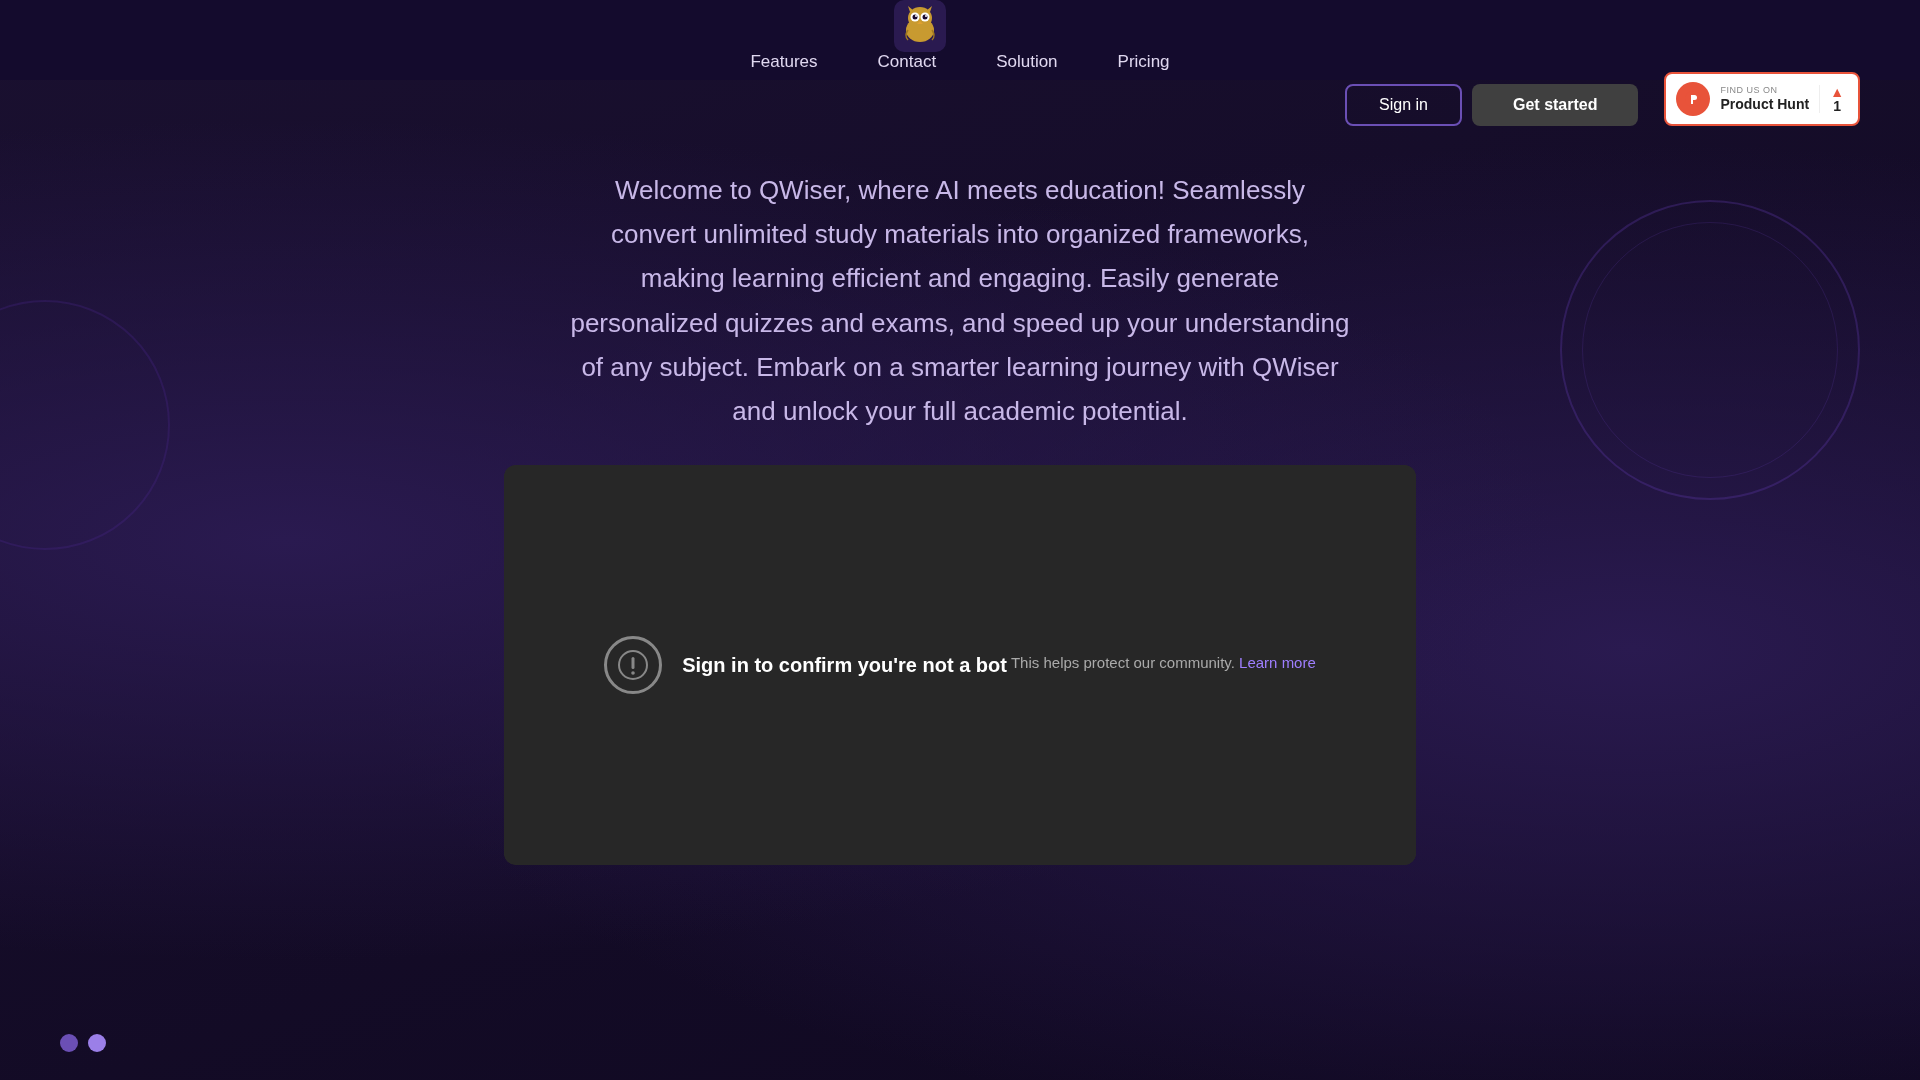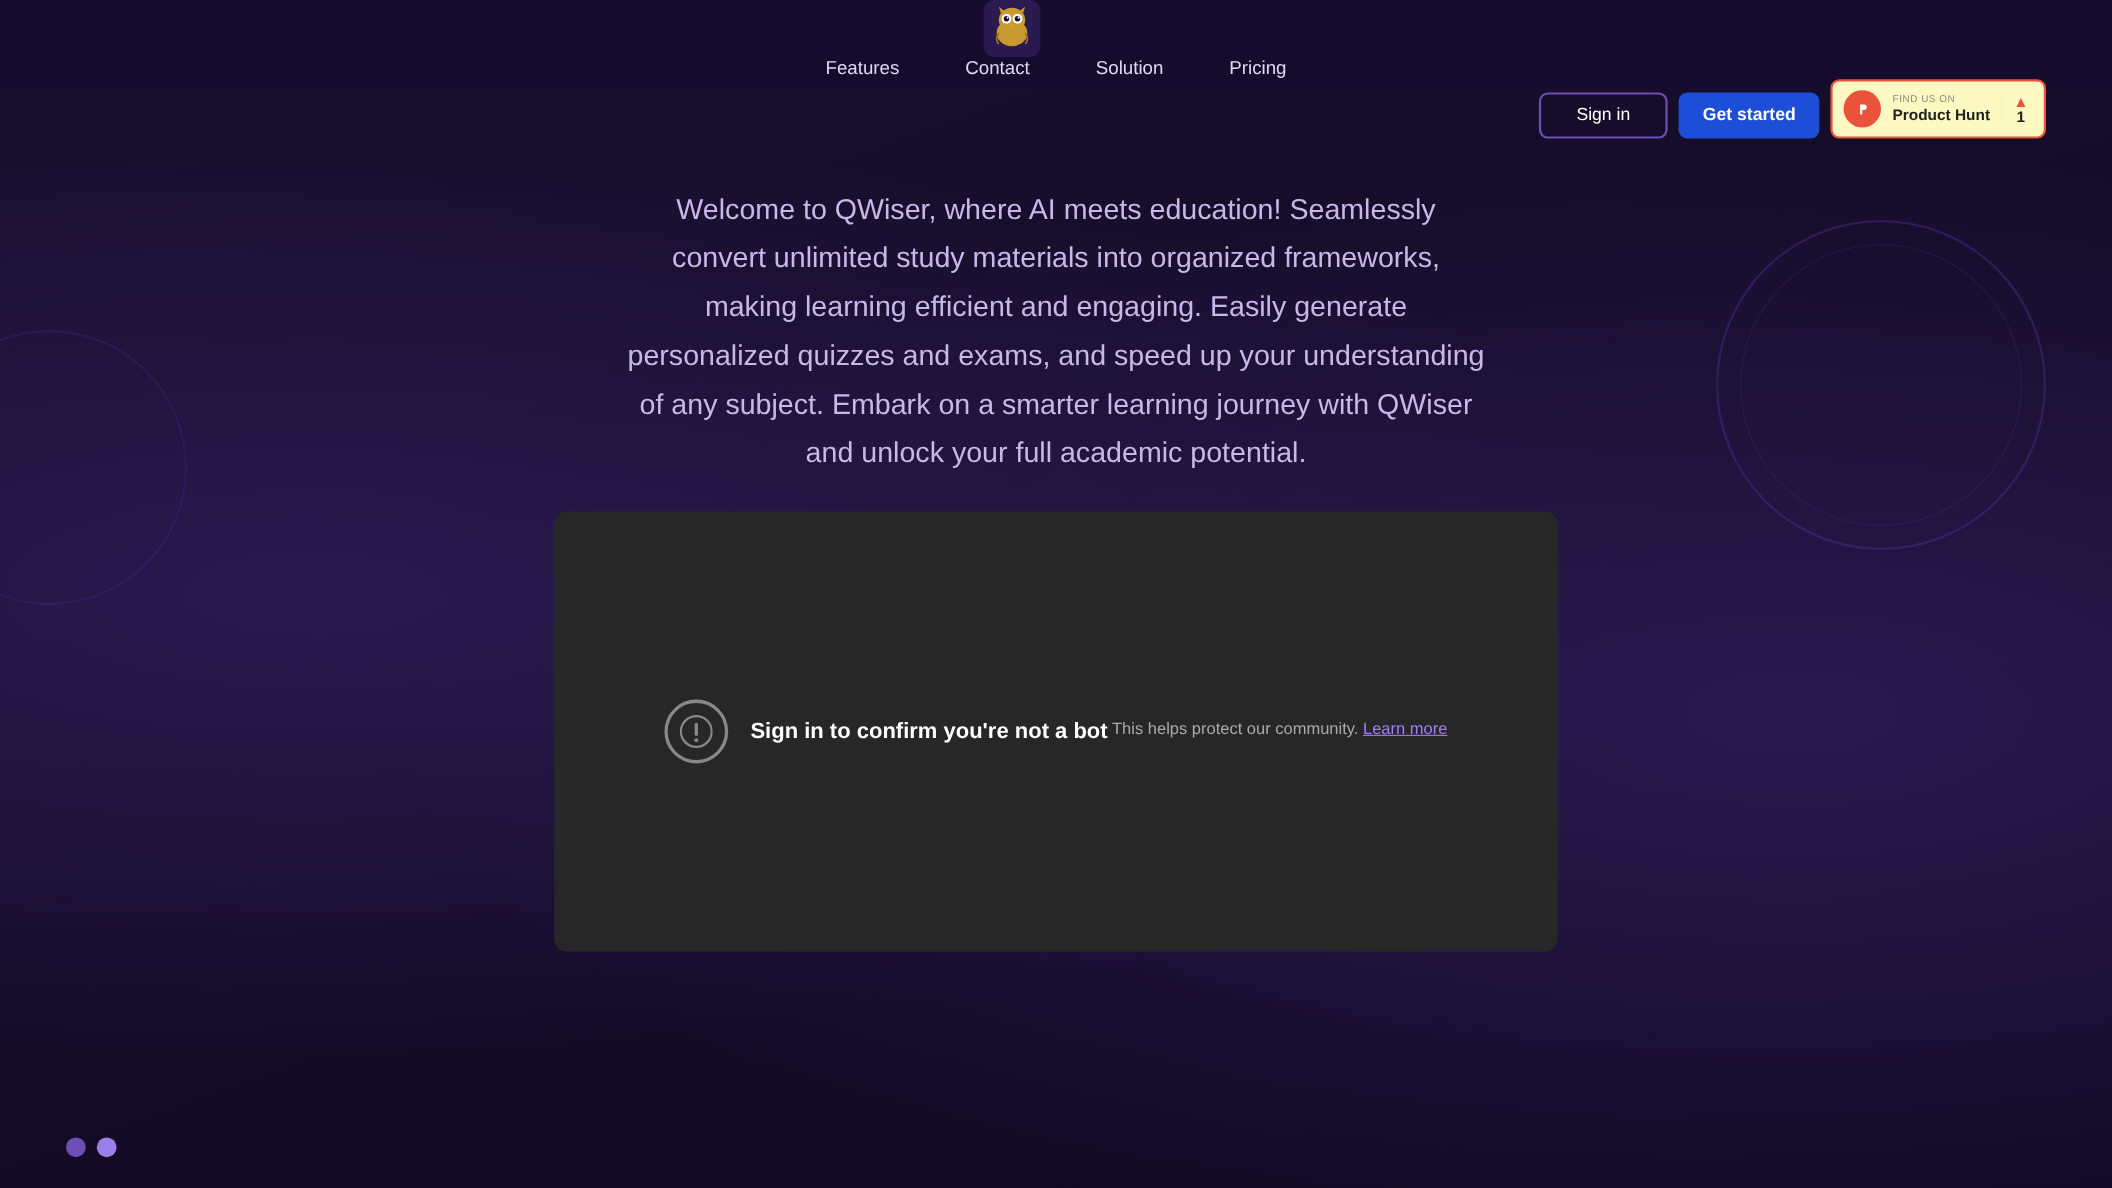--- a/index.html
+++ b/index.html
@@ -108,40 +108,41 @@
       border: 2px solid #6b4fb5;
       border-radius: 8px;
       background: transparent;
       color: #fff;
       font-size: 16px;
       font-weight: 500;
       cursor: pointer;
     }
 
     .btn-getstarted {
-      padding: 12px 22px;
+      padding: 12px 41px;
       border: none;
       border-radius: 8px;
-      background: #1d4ed8;
+      background: #404040;
       color: #fff;
       font-size: 16px;
       font-weight: 600;
       cursor: pointer;
     }
 
     .product-hunt-badge {
       display: flex;
       align-items: center;
       gap: 10px;
       padding: 8px 14px 8px 10px;
       border: 2px solid #e8533a;
       border-radius: 8px;
-      background: #fef9c3;
+      background: #ffffff;
       cursor: pointer;
       min-width: 160px;
+      margin-left: 16px;
     }
 
     .ph-logo {
       width: 34px;
       height: 34px;
       background: #e8533a;
       border-radius: 50%;
       display: flex;
       align-items: center;
       justify-content: center;
@@ -303,21 +304,20 @@
       color: #fff;
     }
 
     .bot-desc {
       font-size: 15px;
       color: #aaa;
     }
 
     .bot-link {
       color: #9f7fff;
-      text-decoration: underline;
       cursor: pointer;
     }
 
     
     .dots-indicator {
       position: absolute;
       bottom: 28px;
       left: 50%;
       transform: translateX(-50%);
       

